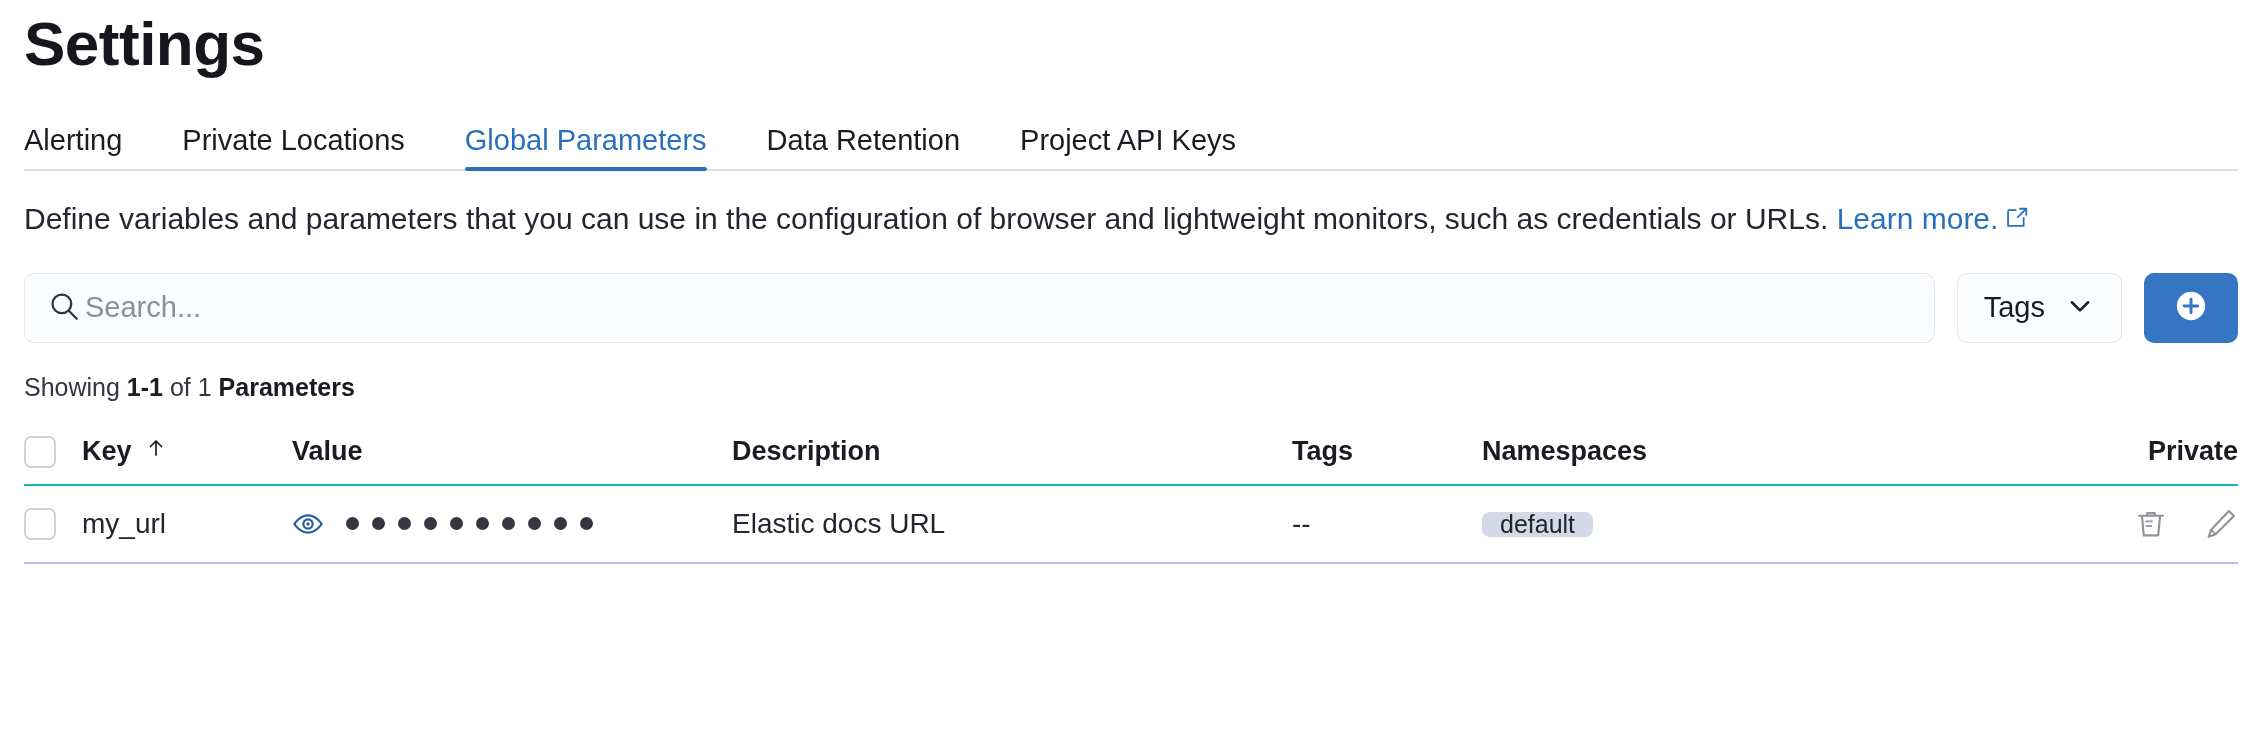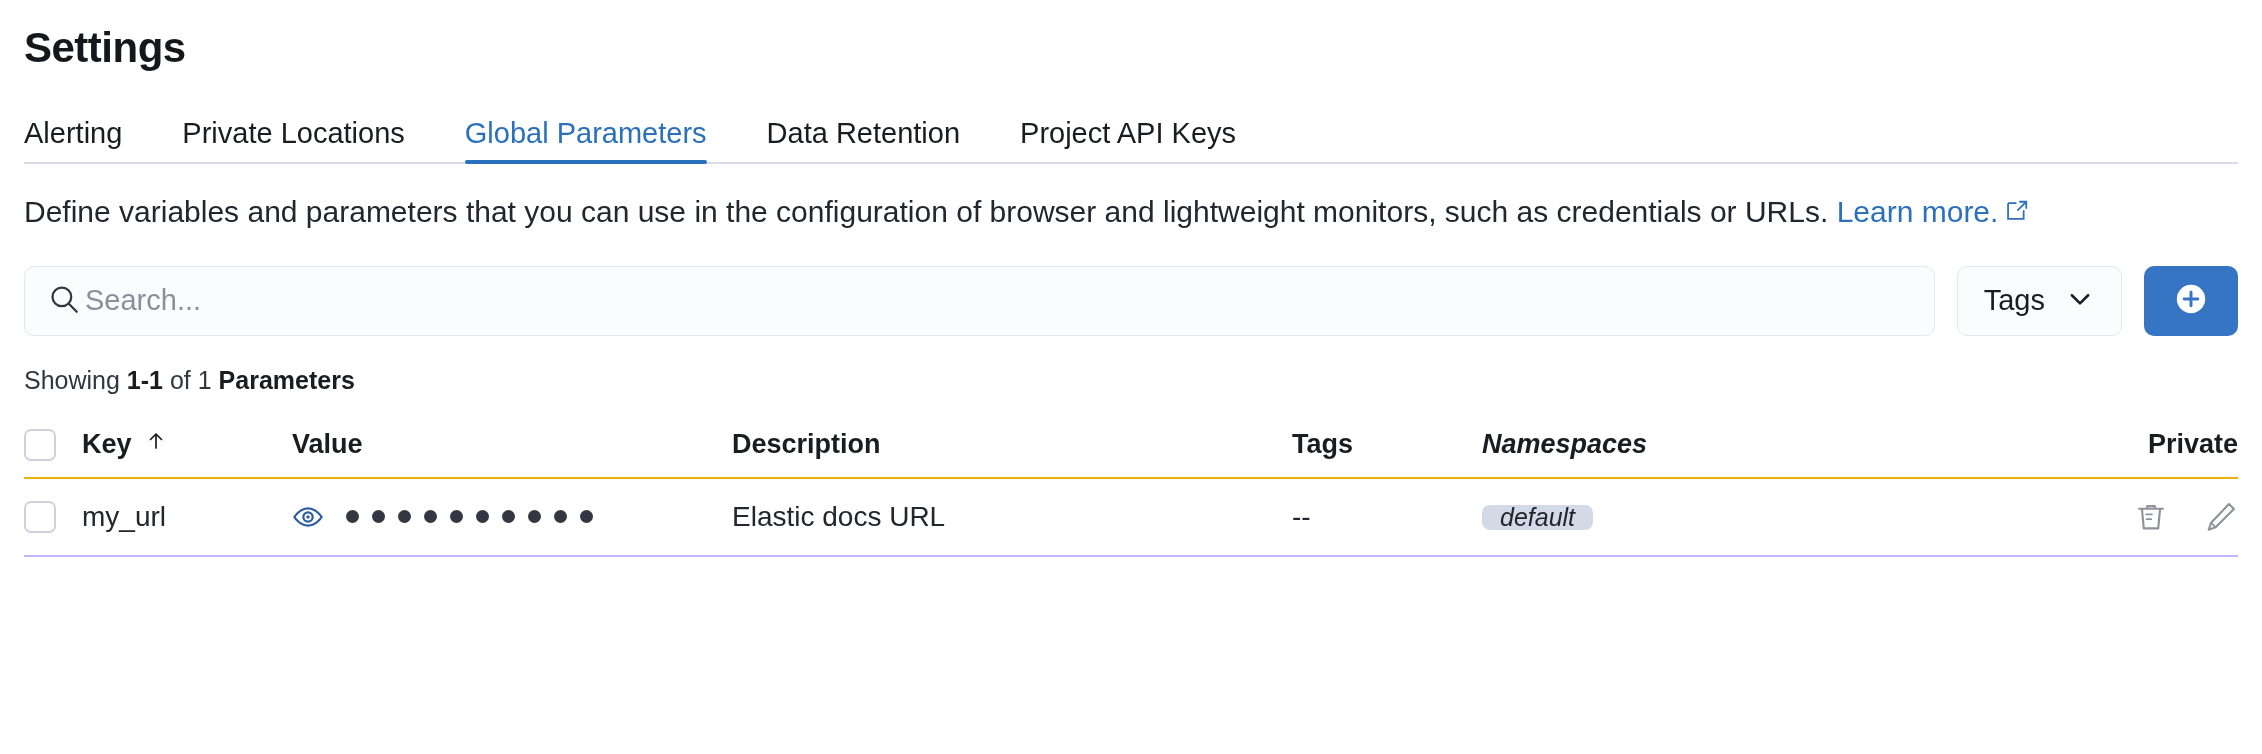--- a/index.html
+++ b/index.html
@@ -18,26 +18,26 @@
     position: relative;
     width: 2262px;
     height: 754px;
     background: #fff;
     box-sizing: border-box;
     padding: 0 24px;
   }
 
   
   .page-title {
-    font-size: 42px;
+    font-size: 62px;
     font-weight: 700;
     letter-spacing: -0.5px;
     color: #16171c;
     margin: 0;
-    padding-top: 24px;
+    padding-top: 8px;
     line-height: 1.15;
   }
 
   
   .tabs {
     display: flex;
     align-items: flex-end;
     gap: 0;
     margin-top: 34px;
     border-bottom: 2px solid #d8dce8;
@@ -166,31 +166,31 @@
   .showing b { font-weight: 700; color: #1a1c21; }
 
   
   .table {
     margin-top: 18px;
     width: 100%;
   }
   .trow {
     display: flex;
     align-items: center;
-    border-bottom: 2px solid #eab308;
+    border-bottom: 2px solid #14b8a6;
     height: 64px;
   }
   .trow.body { height: 76px; border-bottom: 2px solid #c4b5fd; }
 
   .c-check { width: 58px; flex: 0 0 58px; display:flex; align-items:center; }
   .c-key   { width: 210px; flex: 0 0 210px; }
   .c-value { width: 440px; flex: 0 0 440px; display:flex; align-items:center; gap: 22px;}
   .c-desc  { width: 560px; flex: 0 0 560px; }
   .c-tags  { width: 190px; flex: 0 0 190px; }
-  .c-ns    { flex: 1 1 auto; font-style: italic; }
+  .c-ns    { flex: 1 1 auto; }
   .c-act   { width: 170px; flex: 0 0 170px; display:flex; align-items:center; justify-content:flex-end; gap: 36px; }
 
   .th {
     font-size: 27px;
     font-weight: 700;
     color: #1a1c21;
   }
   .th.sortable { display: flex; align-items: center; gap: 12px; cursor: pointer;}
   .td {
     font-size: 28px;

